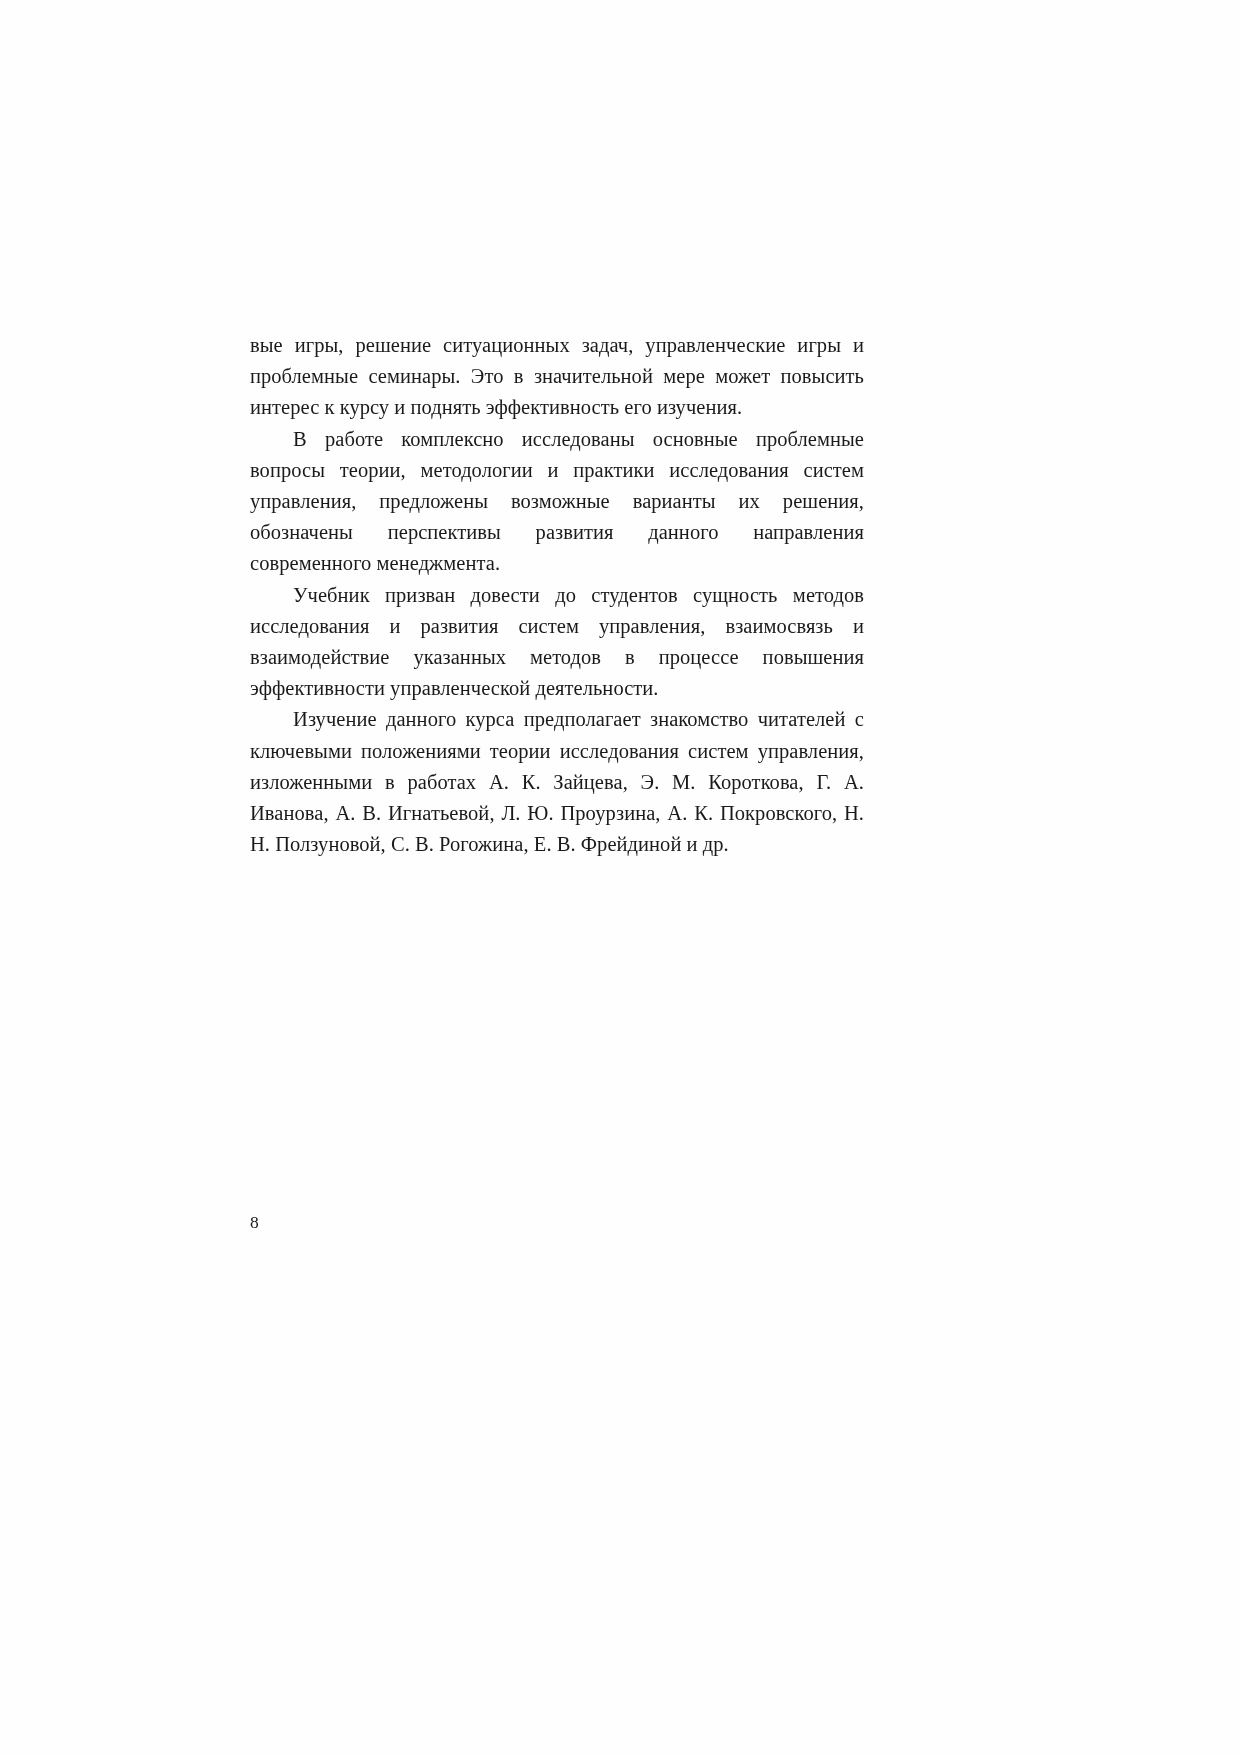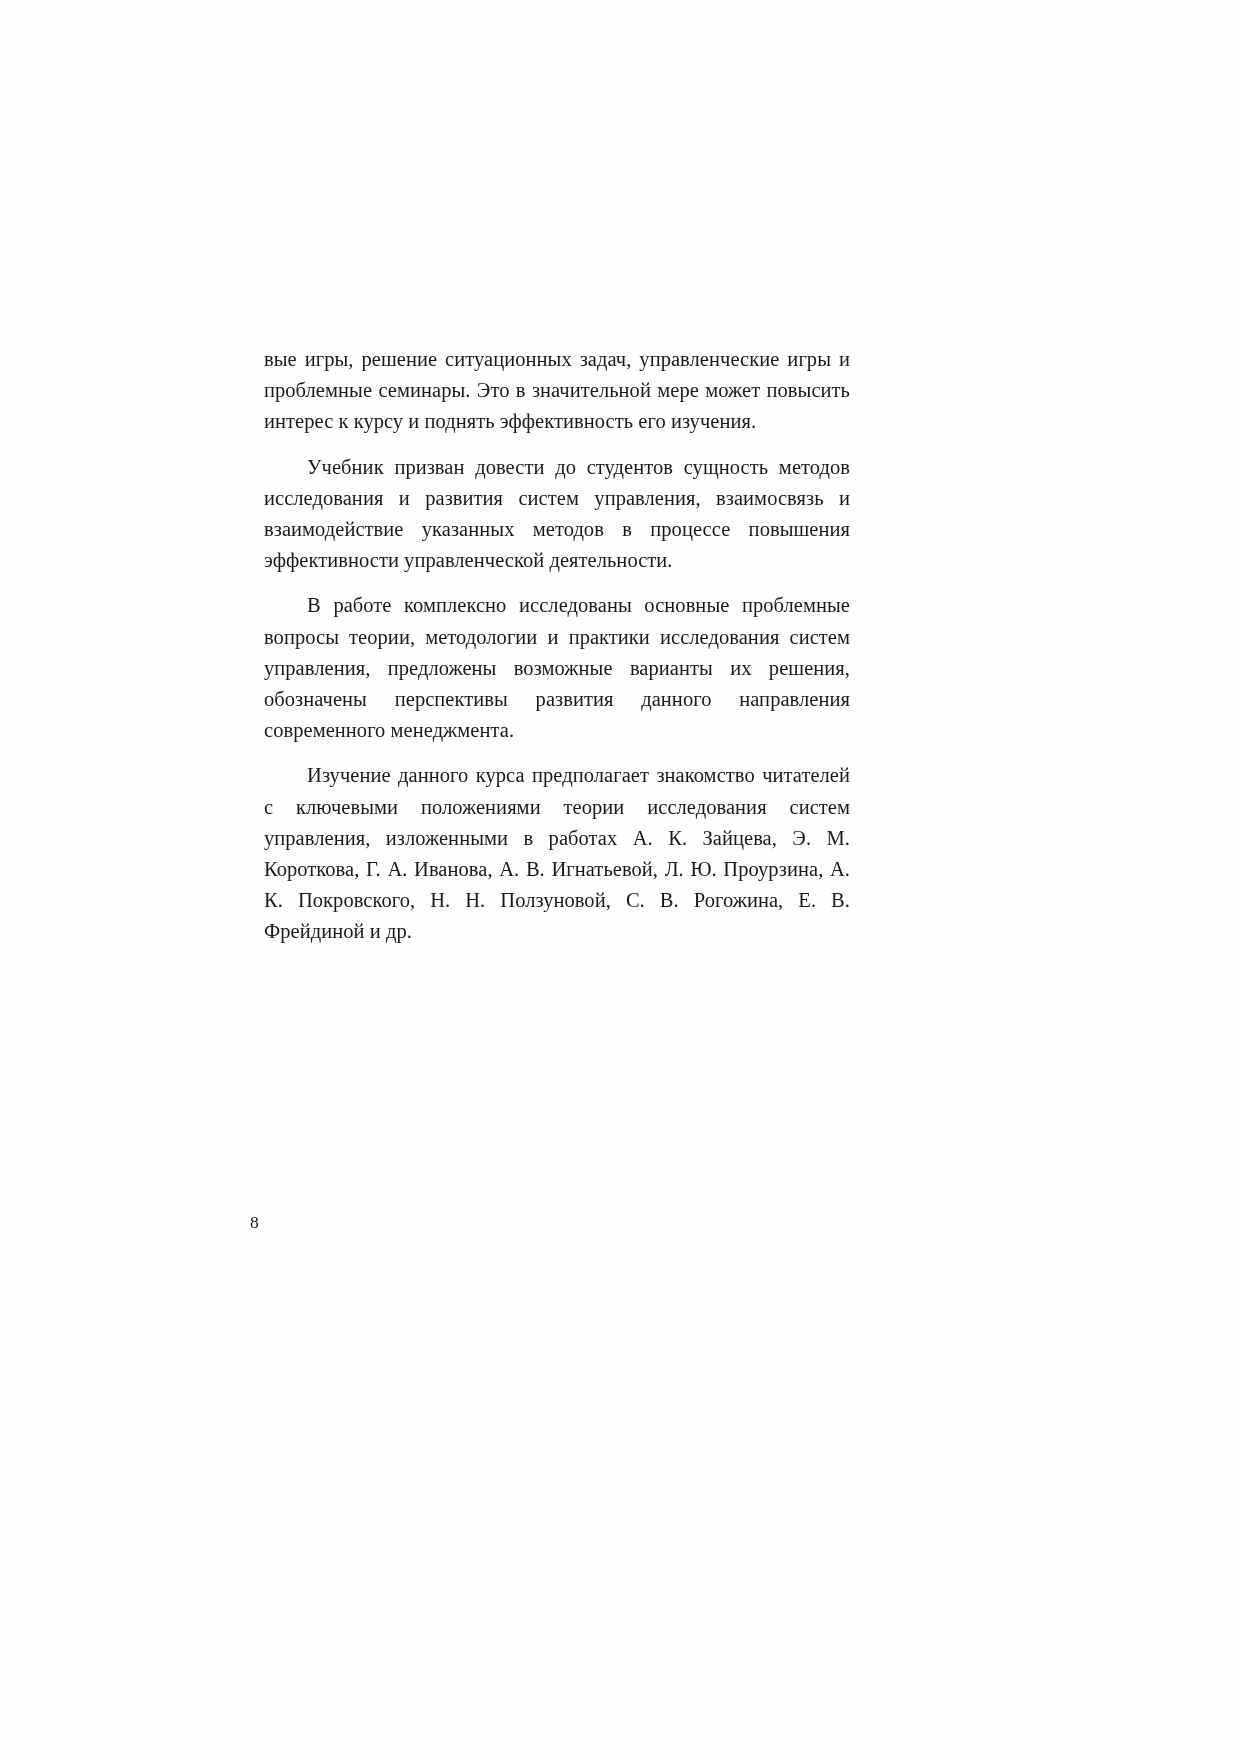--- a/index.html
+++ b/index.html
@@ -20,21 +20,21 @@
     inset: 0;
     background: #fefefe;
   }
   .text-block {
     position: absolute;
     left: 250px;
     top: 330px;
     width: 614px;
   }
   .para {
-    margin: 14px;
+    margin: 0;
     font-size: 20.5px;
     line-height: 31.2px;
     text-align: justify;
     text-justify: inter-word;
     letter-spacing: 0.05px;
     hyphens: manual;
   }
   .para.indent {
     text-indent: 2.1em;
   }
@@ -47,20 +47,20 @@
     color: #1a1a1a;
   }
 </style>
 </head>
 <body>
 
 <div class="page">
 
   <div class="text-block">
     <p class="para">вые игры, решение ситуационных задач, управленческие игры и проблемные семинары. Это в значительной мере может повысить интерес к курсу и поднять эффективность его изучения.</p>
+    <p class="para indent">В работе комплексно исследованы основные проблемные вопросы теории, методологии и практики исследования систем управления, предложены возможные варианты их решения, обозначены перспективы развития данного направления современного менеджмента.</p>
     <p class="para indent">Учебник призван довести до студентов сущность методов исследования и развития систем управления, взаимосвязь и взаимодействие указанных методов в процессе повышения эффективности управленческой деятельности.</p>
-    <p class="para indent">В работе комплексно исследованы основные проблемные вопросы теории, методологии и практики исследования систем управления, предложены возможные варианты их решения, обозначены перспективы развития данного направления современного менеджмента.</p>
     <p class="para indent">Изучение данного курса предполагает знакомство читателей с ключевыми положениями теории исследования систем управления, изложенными в работах А. К. Зайцева, Э. М. Короткова, Г. А. Иванова, А. В. Игнатьевой, Л. Ю. Проурзина, А. К. Покровского, Н. Н. Ползуновой, С. В. Рогожина, Е. В. Фрейдиной и др.</p>
   </div>
 
   <div class="page-number">8</div>
 
 </div>
 
 </body></html>

